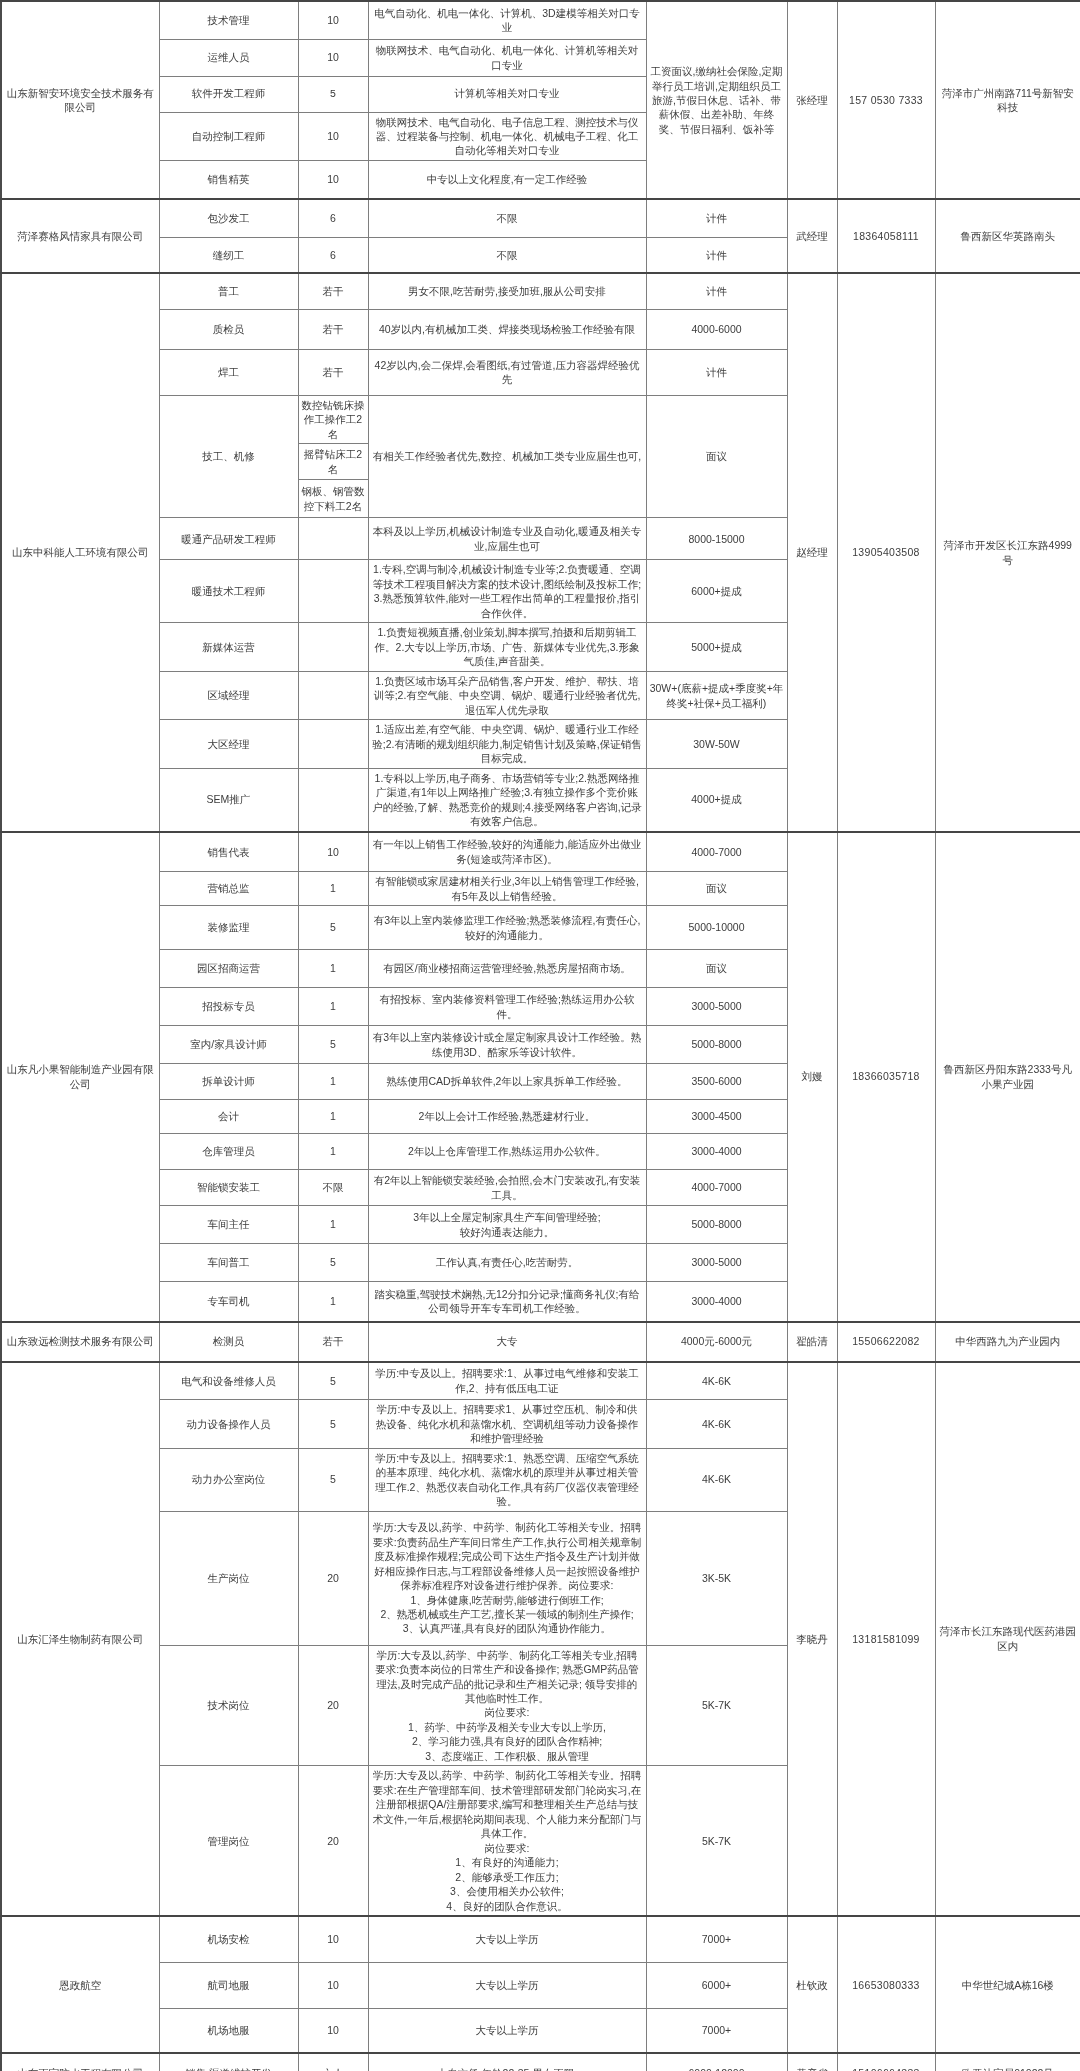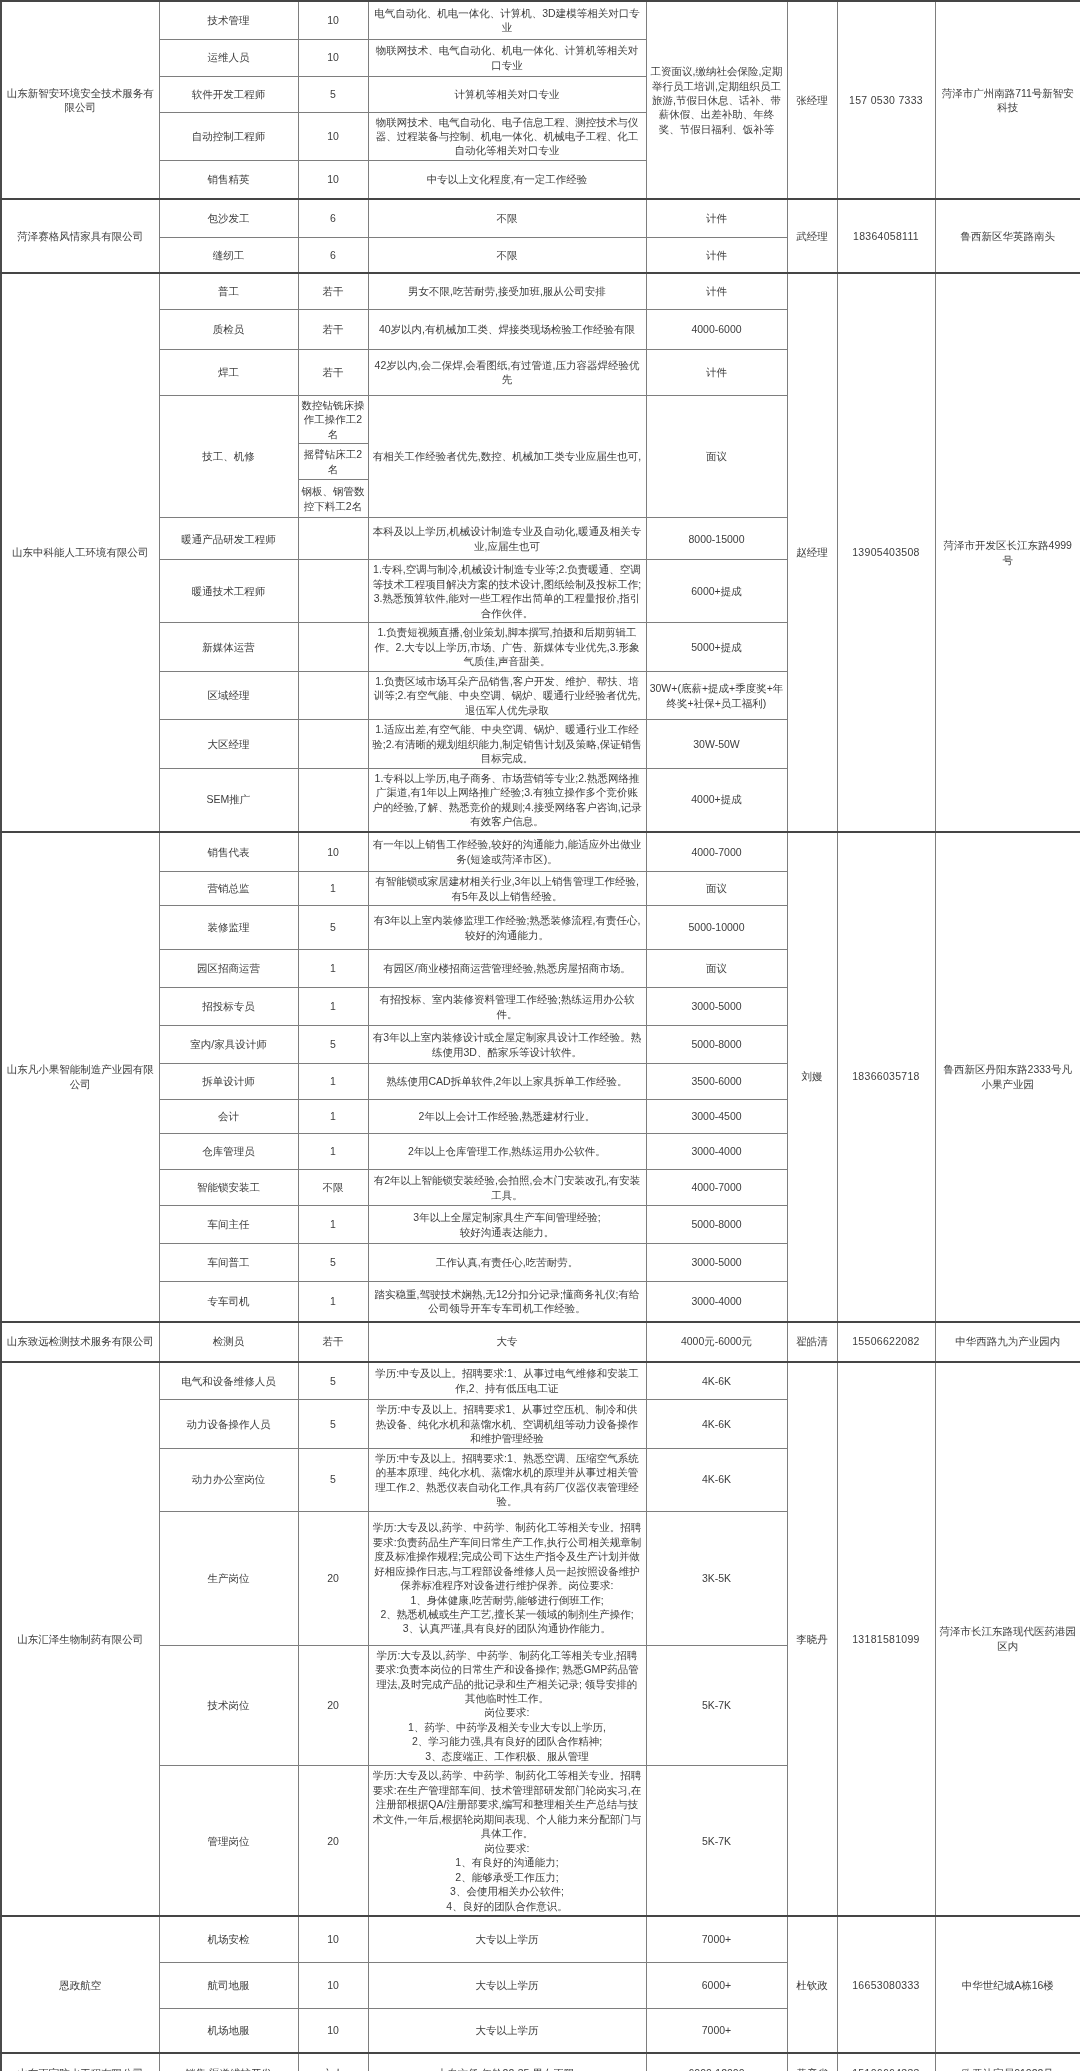--- a/index.html
+++ b/index.html
@@ -53,21 +53,21 @@
           <td rowspan="5" class="col-salary">工资面议,缴纳社会保险,定期举行员工培训,定期组织员工旅游,节假日休息、话补、带薪休假、出差补助、年终奖、节假日福利、饭补等</td>
           <td rowspan="5" class="col-contact">张经理</td>
           <td rowspan="5" class="col-phone">157 0530 7333</td>
           <td rowspan="5" class="col-address">菏泽市广州南路711号新智安科技</td>
         </tr>
         <tr style="height: 37px;">
           <td class="col-position">运维人员</td>
           <td class="col-count">10</td>
           <td class="col-req left">物联网技术、电气自动化、机电一体化、计算机等相关对口专业</td>
         </tr>
-        <tr style="height: 36px;">
+        <tr style="height: 36px; font-family: Liberation Mono, monospace;">
           <td class="col-position">软件开发工程师</td>
           <td class="col-count">5</td>
           <td class="col-req left">计算机等相关对口专业</td>
         </tr>
         <tr style="height: 44px;">
           <td class="col-position">自动控制工程师</td>
           <td class="col-count">10</td>
           <td class="col-req left">物联网技术、电气自动化、电子信息工程、测控技术与仪器、过程装备与控制、机电一体化、机械电子工程、化工自动化等相关对口专业</td>
         </tr>
         <tr style="height: 39px;">

